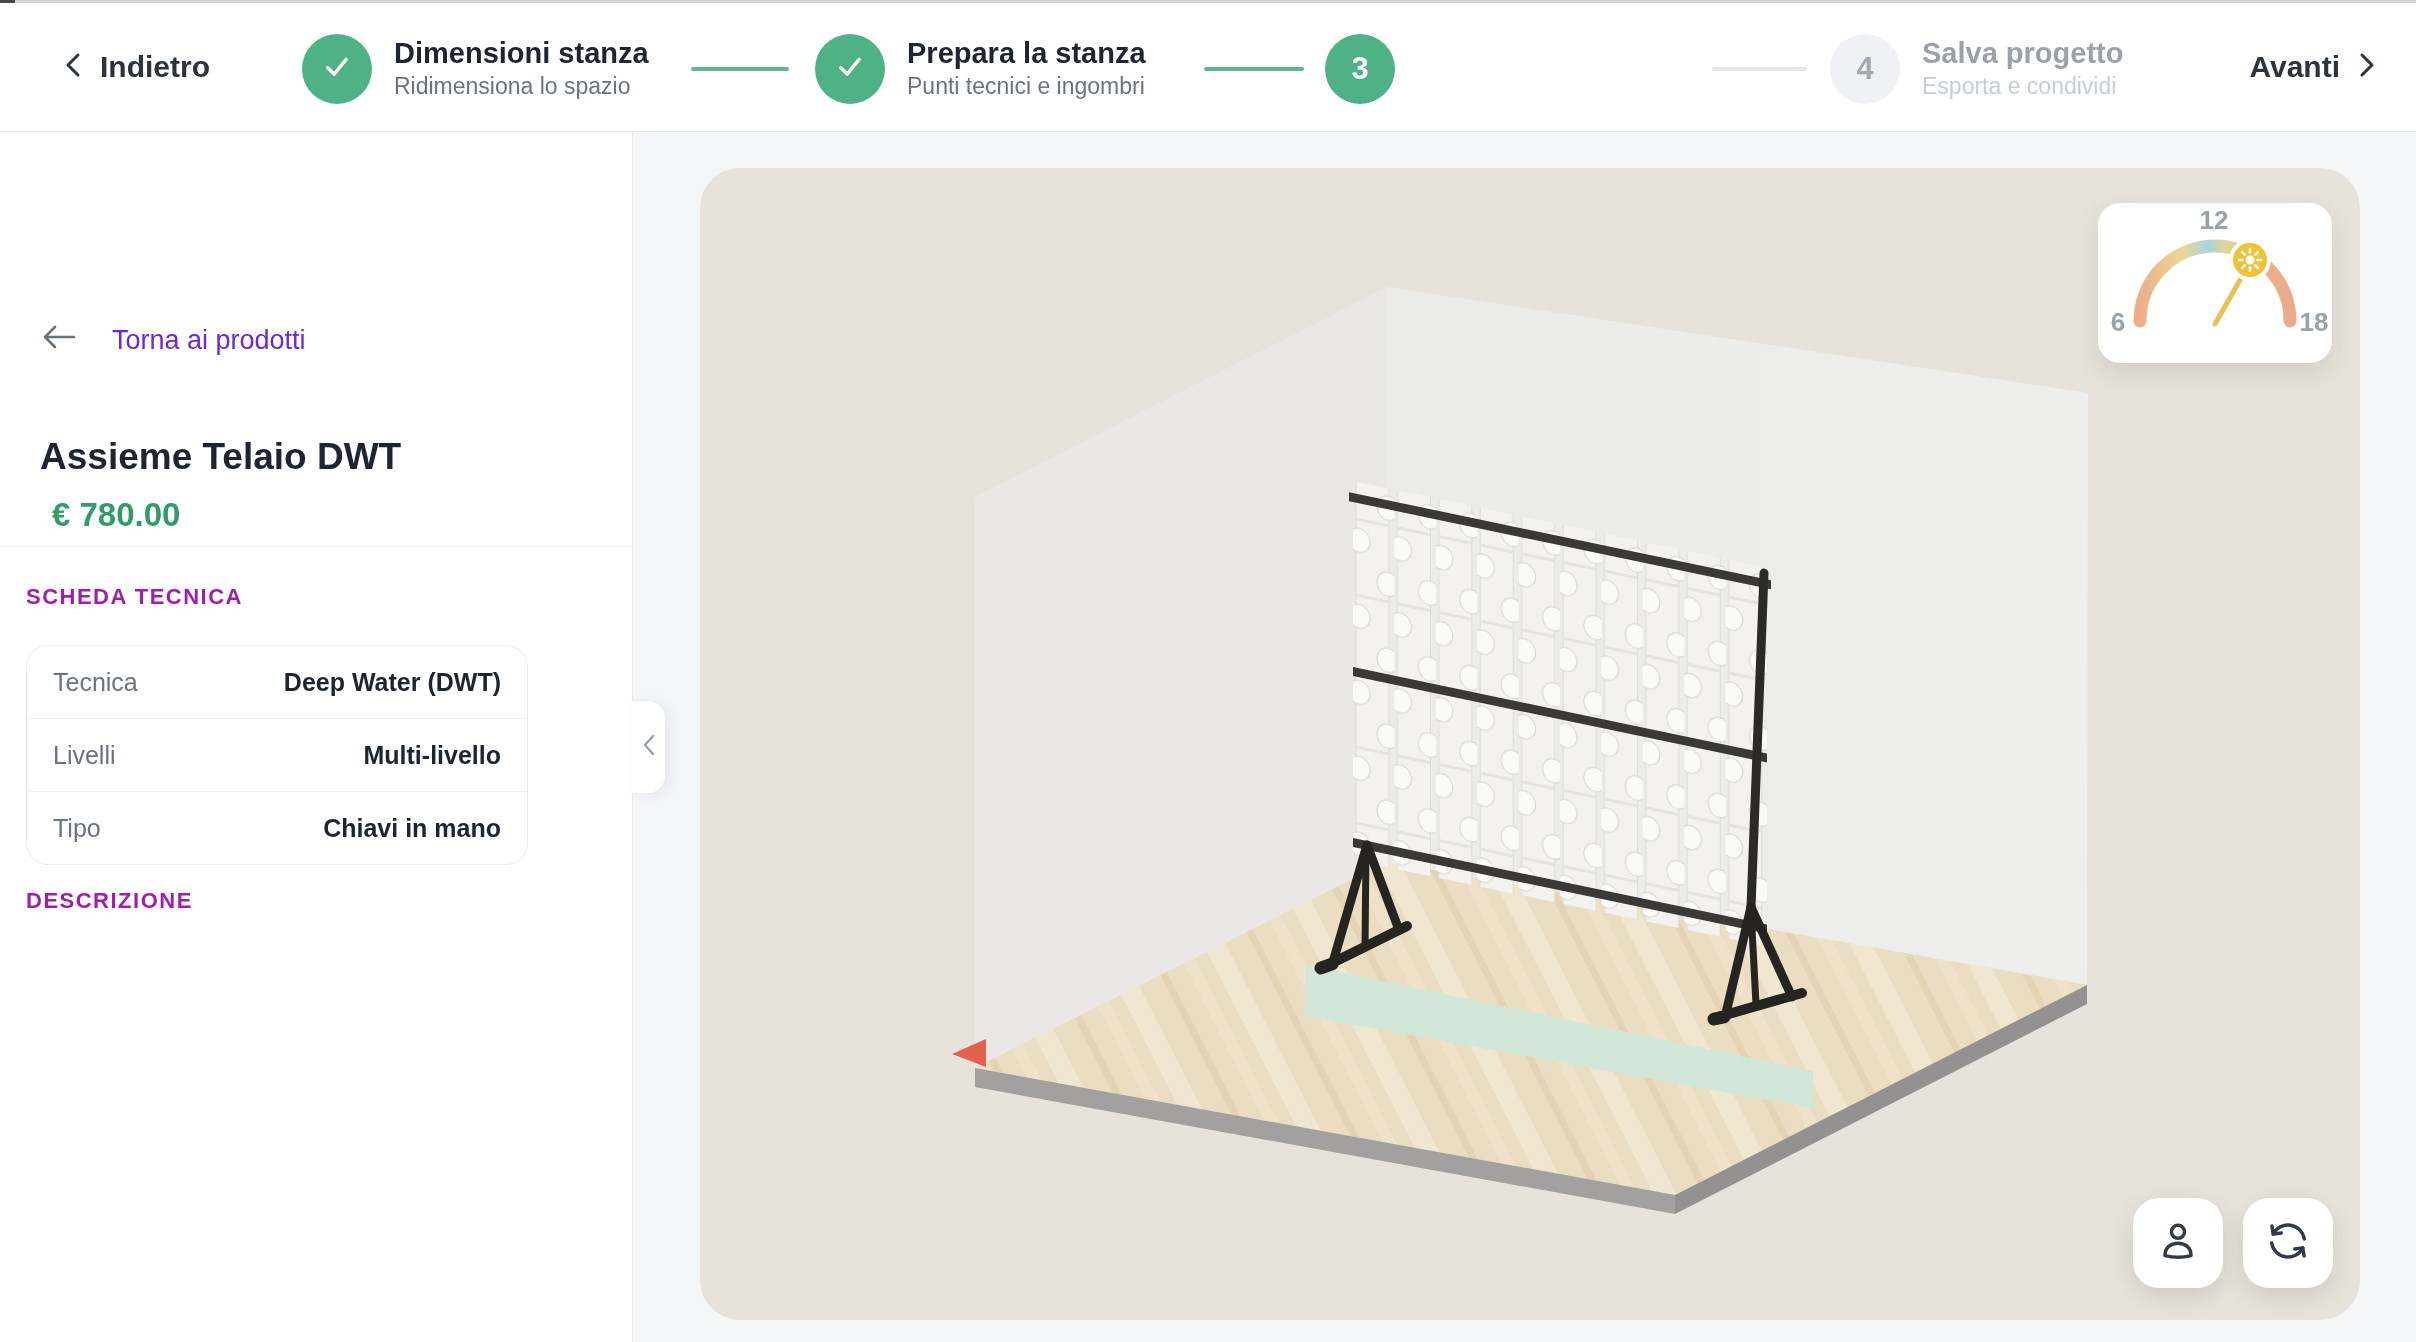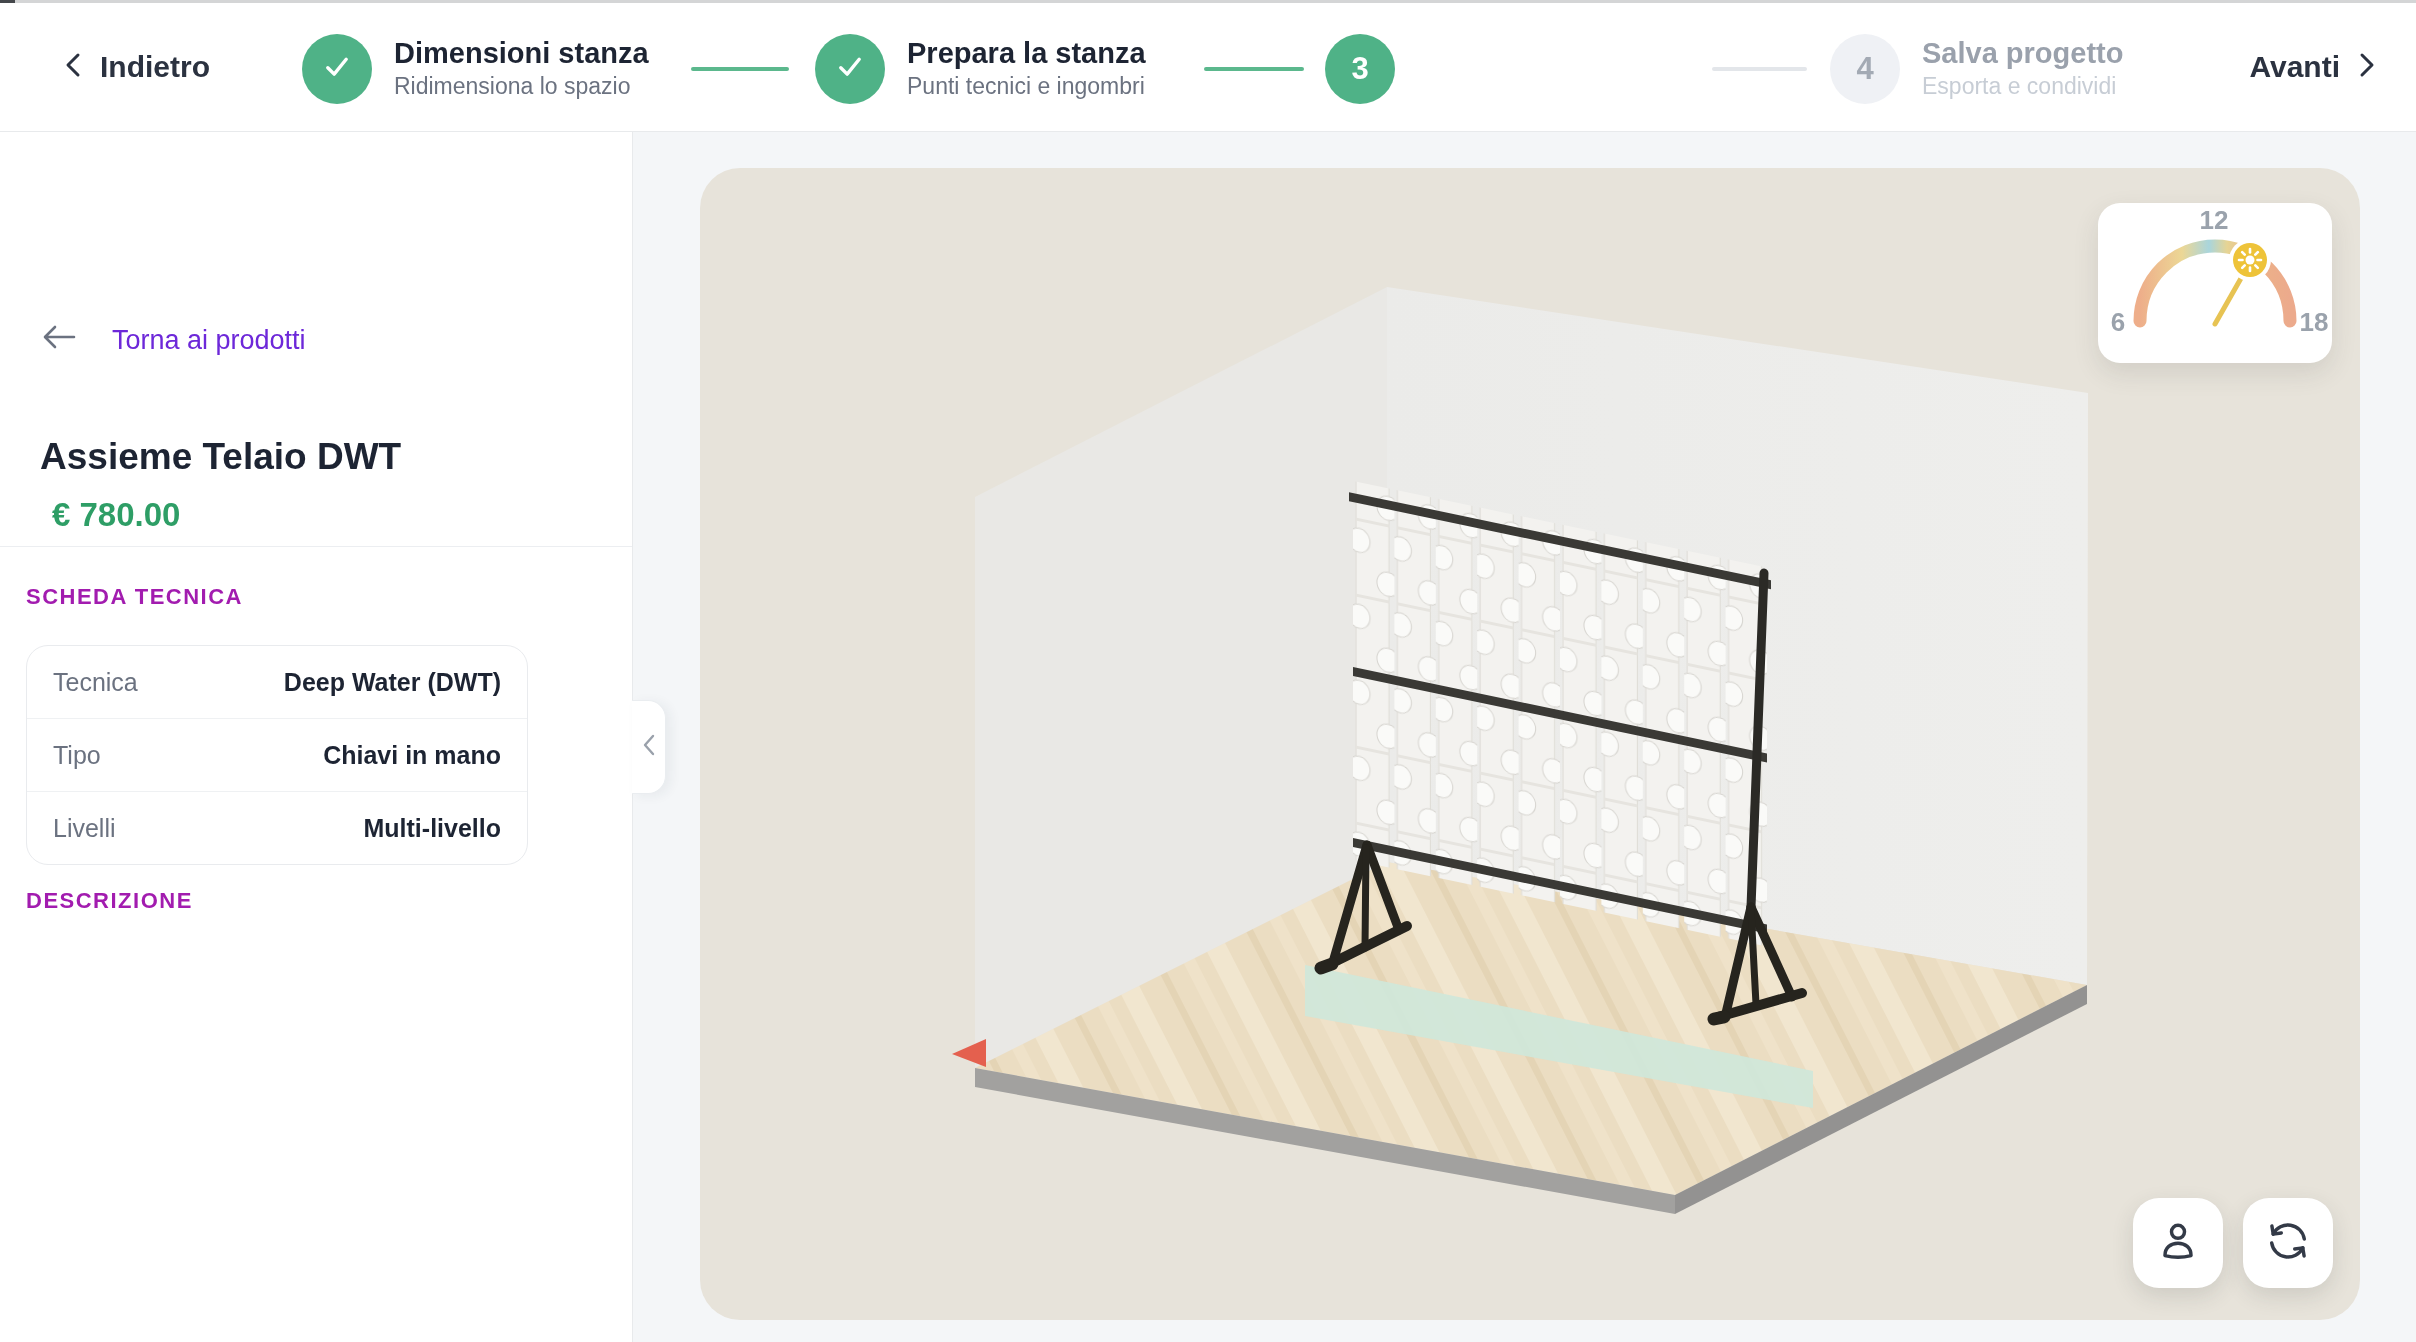--- a/index.html
+++ b/index.html
@@ -143,26 +143,26 @@
     <div class="price" style="color:#2e9e66;">€ 780.00</div>
     <div class="sb-divider"></div>
 
     <div class="section-label" style="top:452px;">SCHEDA TECNICA</div>
     <div class="spec-card">
       <div class="spec-row">
         <span class="spec-label">Tecnica</span>
         <span class="spec-value">Deep Water (DWT)</span>
       </div>
       <div class="spec-row">
+        <span class="spec-label">Livelli</span>
+        <span class="spec-value">Multi-livello</span>
+      </div>
+      <div class="spec-row">
         <span class="spec-label">Tipo</span>
         <span class="spec-value">Chiavi in mano</span>
-      </div>
-      <div class="spec-row">
-        <span class="spec-label">Livelli</span>
-        <span class="spec-value">Multi-livello</span>
       </div>
     </div>
 
     <div class="section-label" style="top:756px;">DESCRIZIONE</div>
   </div>
 
   <div class="collapse-tab">
     <span>
       <svg width="20" height="26" viewBox="0 0 20 26">
           <polyline points="14,4 6,13 14,22" fill="none" stroke="#9aa1ab" stroke-width="2.4" stroke-linecap="round" stroke-linejoin="round"></polyline>

